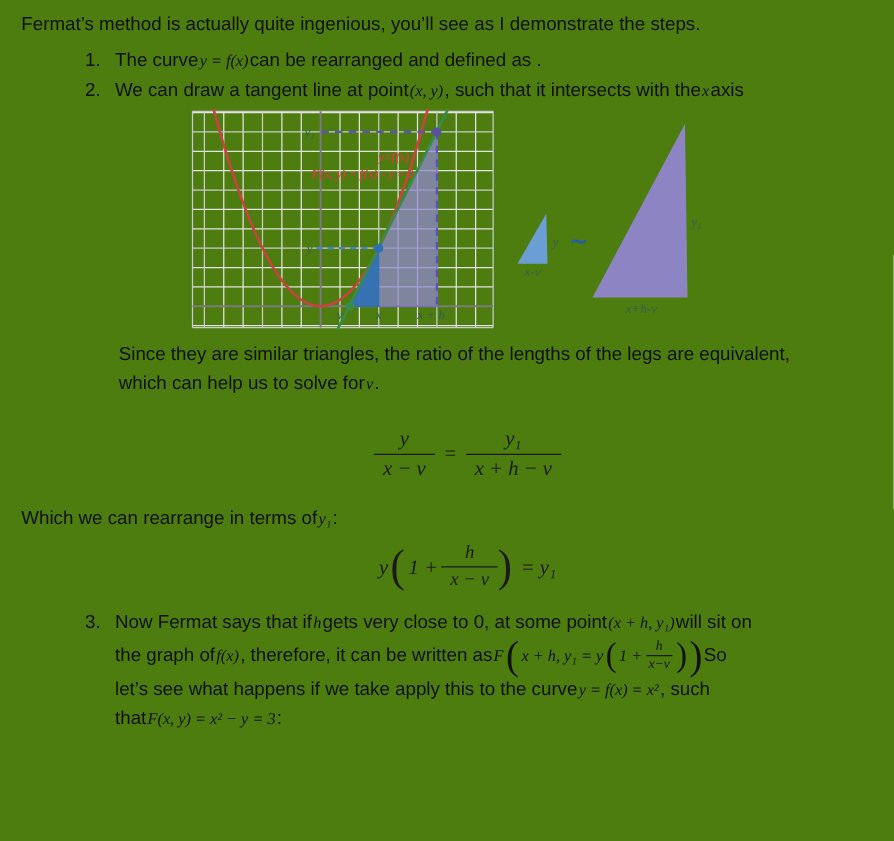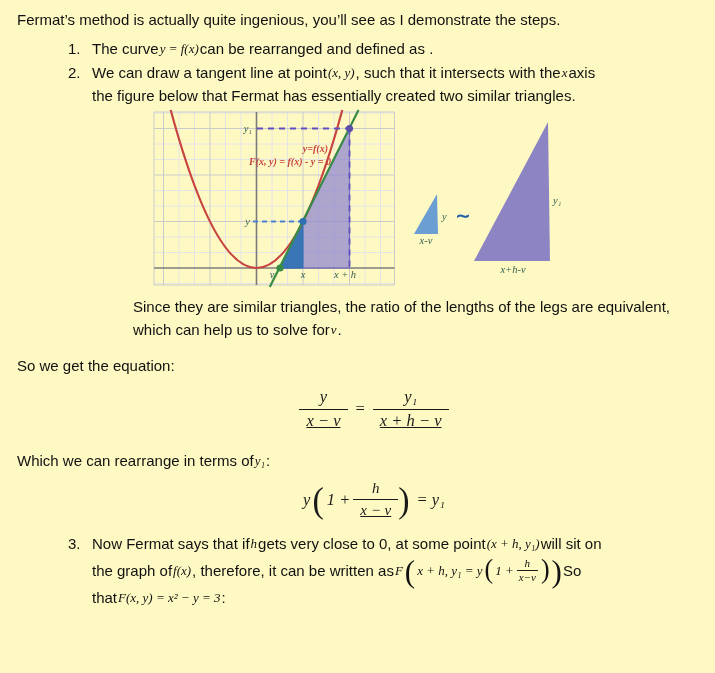--- a/index.html
+++ b/index.html
@@ -1,46 +1,46 @@
 <!DOCTYPE html>
 <html><head>
 <meta charset="utf-8">
 <style>
   html,body{margin:0;padding:0;background:#ffffff;}
   .doc{
     position:relative;
     width:715px;height:673px;
     box-sizing:border-box;
     padding:8px 14px 0 17px;
-    background:#fef9c3;
+    background:#4d7c0f;
     color:#111111;
     font-family:"Liberation Sans",sans-serif;
     font-size:15px;
     overflow:hidden;
   }
   .tline{line-height:23px;white-space:nowrap;display:flex;align-items:center;}
   .tline-wrap{display:block;}
   p.para{margin:0;}
   .intro{margin:0;}
   .li{display:flex;margin:0;padding-left:51px;}
   .li .num-col{flex:0 0 24px;line-height:23px;}
-  .indent{margin-left:116px;}
+  .indent{margin-left:78px;}
   .mi{font-family:"Liberation Serif",serif;font-style:italic;font-size:13px;padding:0 1px;}
   .bigp{font-family:"Liberation Serif",serif;font-style:normal;font-size:26px;line-height:1;vertical-align:middle;margin:0 1px;transform:scaleY(1.05);}
   .Bigp{font-family:"Liberation Serif",serif;font-style:normal;font-size:31px;line-height:1;vertical-align:middle;margin:0 1px;transform:scaleY(1.05);}
   .ifrac{display:inline-flex;flex-direction:column;text-align:center;vertical-align:middle;
          font-family:"Liberation Serif",serif;font-style:italic;font-size:11px;line-height:1.15;margin:0 2px;}
   .ifrac .n{border-bottom:1px solid #1a1a1a;padding:0 2px;}
   .ifrac .d{padding:0 2px;}
   
   .disp-eq{margin-left:78px;width:558px;display:flex;justify-content:center;align-items:center;
            font-family:"Liberation Serif",serif;font-style:italic;color:#1a1a1a;font-size:16.5px;}
   .frac{display:inline-flex;flex-direction:column;text-align:center;line-height:1.25;}
   .frac .n{border-bottom:1.4px solid #1a1a1a;padding:0 7px 1px 7px;}
-  .frac .d{padding:1px 7px 0 7px;text-decoration:underline;}
+  .frac .d{padding:1px 7px 0 7px;}
   .eqsign{margin:0 8px;font-style:normal;}
   .eq2-lead{margin-right:2px;}
   .eq2-paren{font-size:34px;font-style:normal;line-height:1;transform:scaleY(1.08);}
   .eq2-body{margin:0 3px;}
   .eq2-frac{font-size:15px;}
   .eq2-result{margin-left:7px;}
   
   .figure{position:relative;height:186px;margin-top:0;}
   .figure svg{position:absolute;left:-17px;top:0;}
   .glabel{font-family:"Liberation Serif",serif;font-style:italic;font-size:10.5px;}
@@ -61,21 +61,20 @@
     <span class="num-col">1.</span>
     <div class="tline-wrap">
         <div class="tline">The curve <span class="mi">y = f(x)</span> can be rearranged and defined as .</div>
       </div>
   </div>
   <div class="sp1"></div>
   <div class="li">
     <span class="num-col">2.</span>
     <div class="tline-wrap">
         <div class="tline">We can draw a tangent line at point <span class="mi">(x, y)</span>, such that it intersects with the <span class="mi">x</span> axis</div>
-        <div class="tline">the figure below that Fermat has essentially created two similar triangles.</div>
       </div>
   </div>
 
   <div class="figure">
     <svg width="715" height="186" viewBox="0 130 715 186">
 
       <path fill="none" stroke-width="1" d="M241 135V308M225.5 135V308M194.5 135V308M179 135V308M272 135V308M287.5 135V308M318.5 135V308M334 135V308M365 135V308M380.5 135V308M154 275.5H394.5M154 260H394.5M154 229H394.5M154 213.5H394.5M154 182.5H394.5M154 167H394.5M154 136H394.5M154 306.5H394.5" stroke="#e4e4e4"></path>
       <path fill="none" stroke-width="1" d="M163.5 135V308M210 135V308M303 135V308M349.5 135V308M154 244.5H394.5M154 198H394.5M154 151.5H394.5M154 135H394.5M154 308H394.5M154 135V308M394.5 135V308" stroke="#cbcbcb"></path>
 
       <path fill="none" stroke-width="1.6" d="M256.5 135V308" stroke="#7b7b7b"></path>
@@ -112,21 +111,20 @@
       <text class="glabel" x="513" y="296" text-anchor="middle" fill="#35604f">x+h-v</text>
     </svg>
   </div>
 
   <div class="sp2"></div>
   <div class="indent tline-wrap">
       <div class="tline">Since they are similar triangles, the ratio of the lengths of the legs are equivalent,</div>
       <div class="tline">which can help us to solve for <span class="mi">v</span> .</div>
     </div>
   <div class="sp13"></div>
-  <p class="para indent tline">So we get the equation:</p>
 
   <div class="sp10"></div>
   <div class="disp-eq">
     <span class="frac">
       <span class="n">y</span>
       <span class="d">x − v</span>
     </span>
     <span class="eqsign">=</span>
     <span class="frac">
       <span class="n">y₁</span>
@@ -152,17 +150,18 @@
 
   <div class="sp12"></div>
   <div class="li">
     <span class="num-col">3.</span>
     <div class="tline-wrap">
         <div class="tline">Now Fermat says that if <span class="mi">h</span> gets very close to 0, at some point <span class="mi">(x + h, y₁)</span>will sit on</div>
         <div class="tline">the graph of <span class="mi">f(x)</span>, therefore, it can be written as <span class="mi">F</span> <span class="Bigp">(</span><span class="mi">x + h, y₁ = y</span> <span class="bigp">(</span><span class="mi">1 + </span><span class="ifrac">
             <span class="n">h</span>
             <span class="d">x−v</span>
           </span><span class="bigp">)</span><span class="Bigp">)</span>So</div>
+        <div class="tline">let’s see what happens if we take apply this to the curve <span class="mi">y = f(x) = x²</span>, such</div>
         <div class="tline">that <span class="mi">F(x, y) = x² − y = 3</span>:</div>
       </div>
   </div>
 
 </div>
 
 </body></html>

